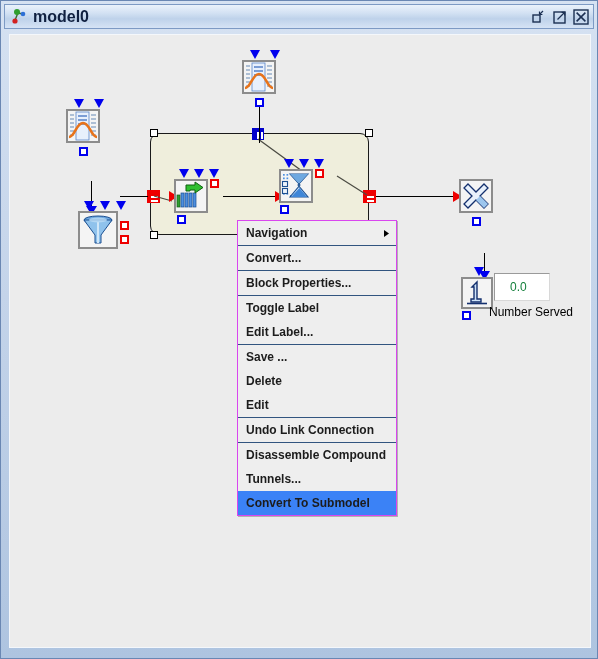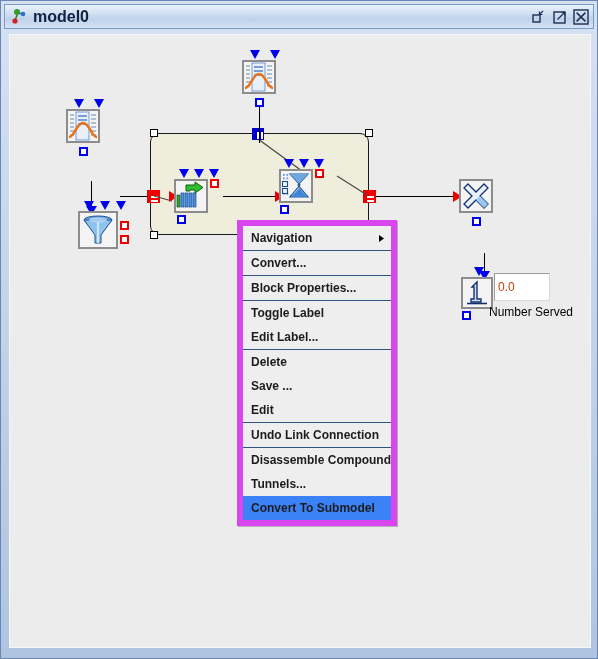--- a/index.html
+++ b/index.html
@@ -104,28 +104,28 @@
     position:absolute;box-sizing:border-box;
     width:12px;height:12px;background:#0000cc;border:2px solid #0000cc;
   }
   .portsq-blue i{position:absolute;left:3px;top:2px;width:2px;height:7px;background:#fff;}
   .portsq-blue i.r{left:7px;}
   
   #numfield{
     position:absolute;box-sizing:border-box;
     background:#ffffff;border-top:1px solid #9a9a9a;border-left:1px solid #9a9a9a;
     border-right:1px solid #d8d8d8;border-bottom:1px solid #d8d8d8;
-    font-size:12px;color:#c2410c;display:flex;align-items:center;padding-left:3px;text-align:right;
+    font-size:12px;color:#15803d;display:flex;align-items:center;padding-left:15px;text-align:right;
   }
   #numlabel{position:absolute;font-size:12px;color:#000;white-space:nowrap;}
   
   #ctxmenu{
     position:absolute;left:235px;top:218px;width:160px;
     box-sizing:border-box;
-    background:#eeeeee;border:6px solid #d946ef;
+    background:#eeeeee;border:1px solid #d946ef;
     font-size:12px;color:#000;
     box-shadow:1px 1px 0 rgba(0,0,0,.25);
   }
   .mi{
     height:24px;line-height:24px;padding-left:8px;
     white-space:nowrap;position:relative;cursor:default;
     font-weight:bold;color:#1c1c1c;
   }
   .mi.sel{background:#3b82f6;}
   .msep{height:1px;background:#31547f;margin:0;}
@@ -420,22 +420,22 @@
     <div id="ctxmenu" style="left:227px;top:185px;">
         <div class="mi"><span>Navigation</span><span class="submark"></span></div>
         <div class="msep"></div>
         <div class="mi"><span>Convert...</span></div>
         <div class="msep"></div>
         <div class="mi"><span>Block Properties...</span></div>
         <div class="msep"></div>
         <div class="mi"><span>Toggle Label</span></div>
         <div class="mi"><span>Edit Label...</span></div>
         <div class="msep"></div>
+        <div class="mi"><span>Save ...</span></div>
         <div class="mi"><span>Delete</span></div>
-        <div class="mi"><span>Save ...</span></div>
         <div class="mi"><span>Edit</span></div>
         <div class="msep"></div>
         <div class="mi"><span>Undo Link Connection</span></div>
         <div class="msep"></div>
         <div class="mi"><span>Disassemble Compound</span></div>
         <div class="mi"><span>Tunnels...</span></div>
         <div class="mi sel"><span>Convert To Submodel</span></div>
       </div>
 
   </div>

